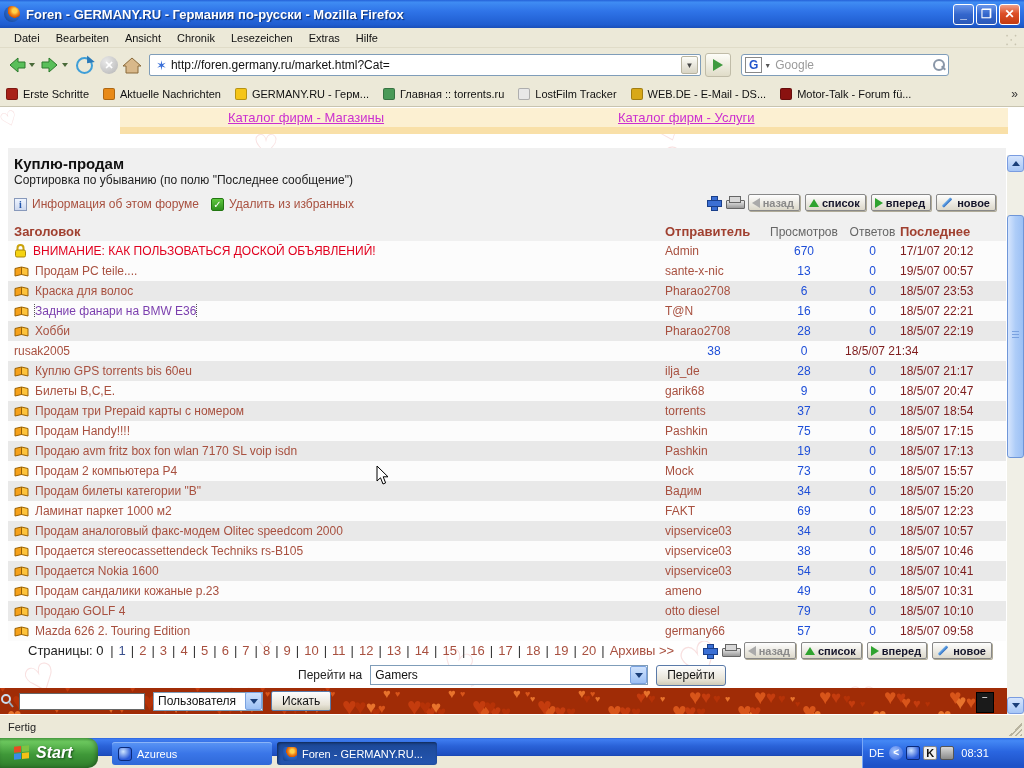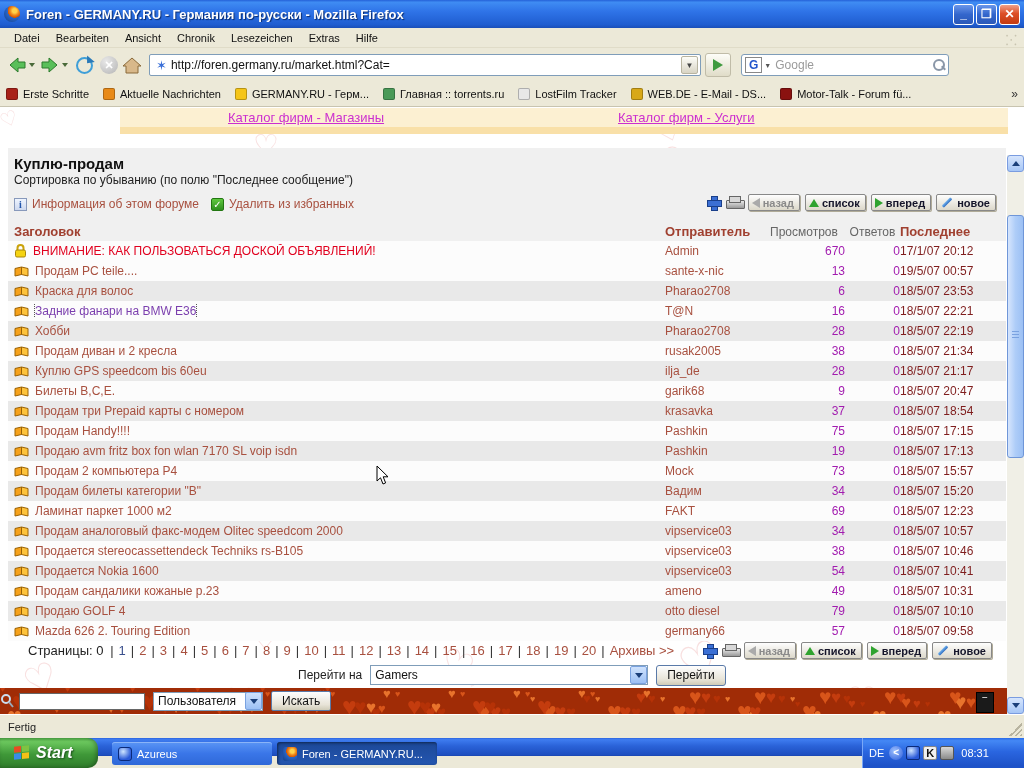--- a/index.html
+++ b/index.html
@@ -106,21 +106,21 @@
 
   #topic-rows { }
   .trow { display:grid; grid-template-columns:651px 98px 82px 55px 1fr; height:20px; align-items:center;
     font-size:12px; padding-left:6px; background:#fcfcfc; }
   .trow.alt { background:#e9e9e9; }
   .c-title { display:flex; align-items:center; gap:6px; overflow:hidden; white-space:nowrap; }
   .topic-link { color:#a8503f; white-space:nowrap; }
   .topic-link.warning { color:#e1001e; }
   .topic-link.visited { color:#7b3fae; outline:1px dotted #555; }
   .c-sender { color:#a8503f; white-space:nowrap; }
-  .c-views,.c-replies { text-align:right; color:#a21caf; }
+  .c-views,.c-replies { text-align:center; color:#1d4ed8; }
   .c-last { color:#7f1d1d; white-space:nowrap; }
   .book-ic,.lock-ic { flex:0 0 auto; display:inline-flex; }
 
   #pag-row { position:absolute; left:28px; top:536px; font-size:13px; color:#333; white-space:nowrap; }
   #pag-row .pag-label { color:#222; }
   #pag-row .cur { color:#222; }
   #pag-row a { color:#a8503f; margin:0 2px; }
   #pag-row a.navy { color:#3a4f8c; }
   #pag-row .sep { color:#333; margin:0 3px; }
   #bottom-btns { position:absolute; right:32px; top:535px; }
@@ -467,44 +467,35 @@
 
       <a class="topic-link">Хобби</a>
     </span>
     <span class="c-sender">Pharao2708</span>
     <span class="c-views">28</span>
     <span class="c-replies">0</span>
     <span class="c-last">18/5/07 22:19</span>
   </div>
 
   <div class="trow">
-    <span class="c-title">
-      <svg class="book-ic" width="15" height="13">
-        <path d="M7.5,2 L1,3.5 L1,11 L7.5,9.5 Z" fill="#f6a21a" stroke="#9a6206"></path>
-        <path d="M7.5,2 L14,3.5 L14,11 L7.5,9.5 Z" fill="#fdc33c" stroke="#9a6206"></path>
-        <line x1="7.5" y1="2" x2="7.5" y2="9.5" stroke="#9a6206"></line>
-      </svg>
-
-      <a class="topic-link">Продам диван и 2 кресла</a>
-    </span>
     <span class="c-sender">rusak2005</span>
     <span class="c-views">38</span>
     <span class="c-replies">0</span>
     <span class="c-last">18/5/07 21:34</span>
   </div>
 
   <div class="trow alt">
     <span class="c-title">
       <svg class="book-ic" width="15" height="13">
         <path d="M7.5,2 L1,3.5 L1,11 L7.5,9.5 Z" fill="#f6a21a" stroke="#9a6206"></path>
         <path d="M7.5,2 L14,3.5 L14,11 L7.5,9.5 Z" fill="#fdc33c" stroke="#9a6206"></path>
         <line x1="7.5" y1="2" x2="7.5" y2="9.5" stroke="#9a6206"></line>
       </svg>
 
-      <a class="topic-link">Куплю GPS speedcom bis 60eu</a>
+      <a class="topic-link">Куплю GPS torrents bis 60eu</a>
     </span>
     <span class="c-sender">ilja_de</span>
     <span class="c-views">28</span>
     <span class="c-replies">0</span>
     <span class="c-last">18/5/07 21:17</span>
   </div>
 
   <div class="trow">
     <span class="c-title">
       <svg class="book-ic" width="15" height="13">
@@ -524,21 +515,21 @@
   <div class="trow alt">
     <span class="c-title">
       <svg class="book-ic" width="15" height="13">
         <path d="M7.5,2 L1,3.5 L1,11 L7.5,9.5 Z" fill="#f6a21a" stroke="#9a6206"></path>
         <path d="M7.5,2 L14,3.5 L14,11 L7.5,9.5 Z" fill="#fdc33c" stroke="#9a6206"></path>
         <line x1="7.5" y1="2" x2="7.5" y2="9.5" stroke="#9a6206"></line>
       </svg>
 
       <a class="topic-link">Продам три Prepaid карты с номером</a>
     </span>
-    <span class="c-sender">krasavka</span>
+    <span class="c-sender">torrents</span>
     <span class="c-views">37</span>
     <span class="c-replies">0</span>
     <span class="c-last">18/5/07 18:54</span>
   </div>
 
   <div class="trow">
     <span class="c-title">
       <svg class="book-ic" width="15" height="13">
         <path d="M7.5,2 L1,3.5 L1,11 L7.5,9.5 Z" fill="#f6a21a" stroke="#9a6206"></path>
         <path d="M7.5,2 L14,3.5 L14,11 L7.5,9.5 Z" fill="#fdc33c" stroke="#9a6206"></path>

